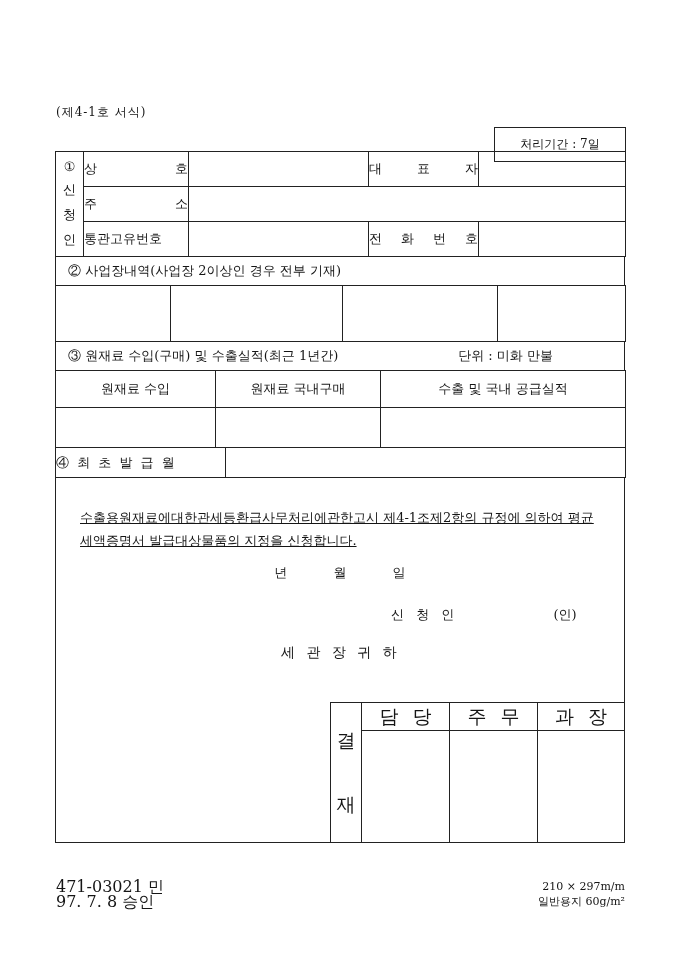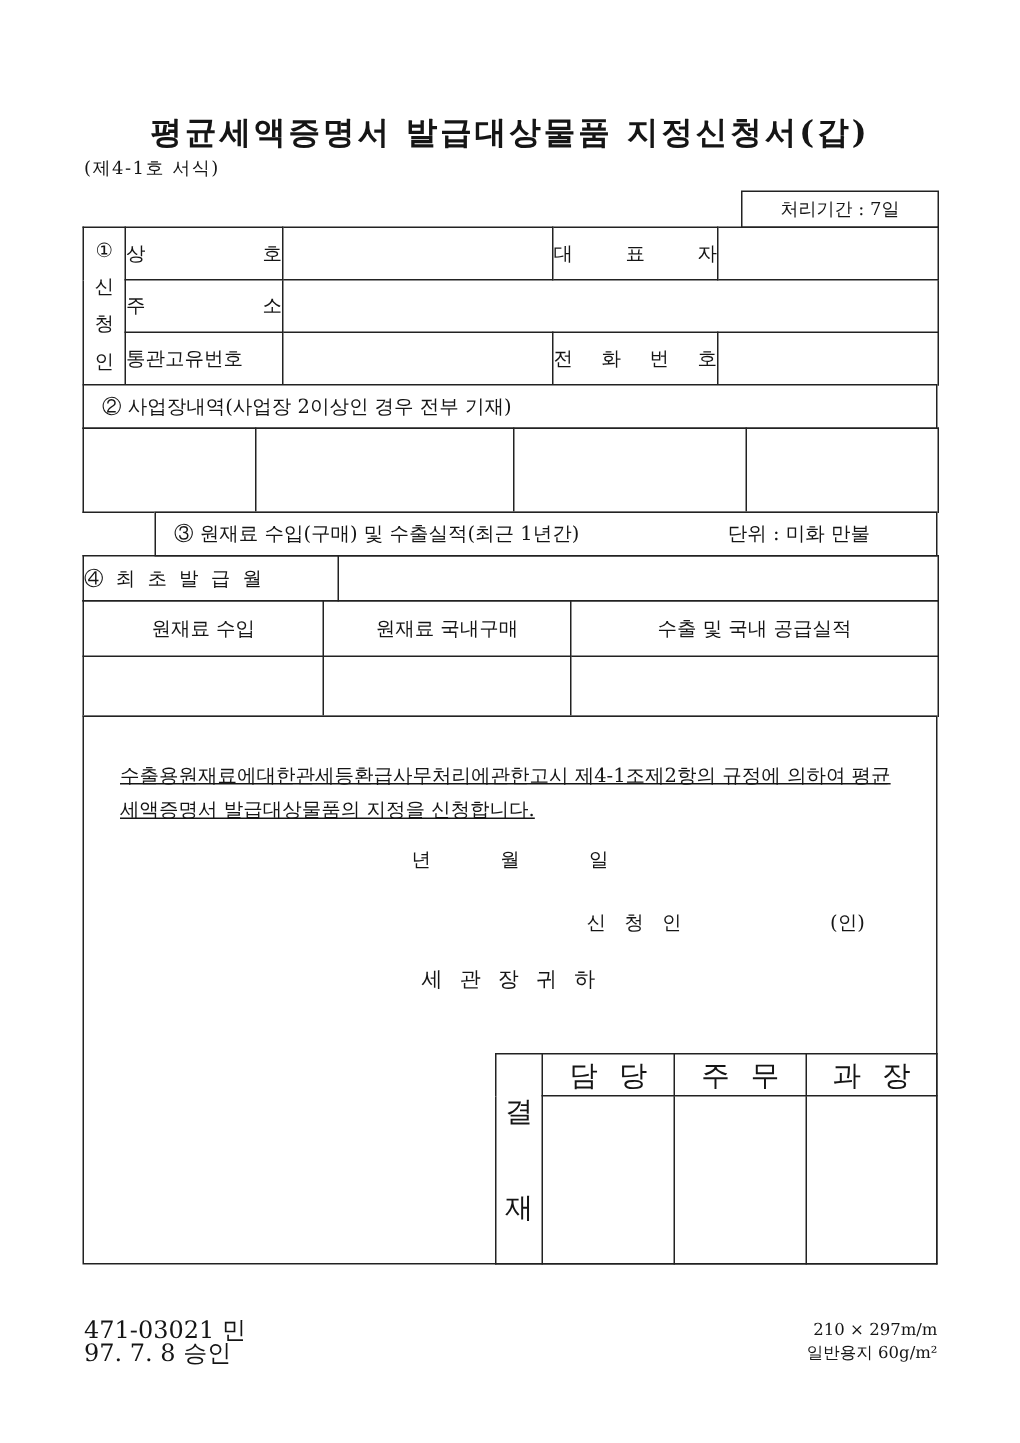--- a/index.html
+++ b/index.html
@@ -7,40 +7,40 @@
   body {
     width:680px; height:962px;
     font-family:"DejaVu Serif","Liberation Serif",serif;
     color:#151515;
   }
   .page { position:relative; width:680px; height:962px; background:#fff; overflow:hidden; }
 
   .title { position:absolute; top:74px; left:0; width:100%; text-align:center;
            font-size:21px; font-weight:700; letter-spacing:2px; }
   .form-code { position:absolute; top:104px; left:56px; font-size:12px; letter-spacing:1px; }
-  .proc-box { position:absolute; top:127px; left:494px; width:132px; height:25px;
+  .proc-box { position:absolute; top:127px; left:494px; width:132px; height:35px;
               border:1px solid #222; display:flex; align-items:center; justify-content:center;
               font-size:12px; }
 
   .form-body { position:absolute; top:152px; left:55px; width:570px; }
 
   table.tbl { border-collapse:collapse; table-layout:fixed; width:570px; margin-top:-1px; }
   .tbl td { border:1px solid #222; font-size:13px; vertical-align:middle; padding:0; overflow:hidden; }
   .hA td { height:35px; }
   .dist { text-align:justify; text-align-last:justify; padding:0 14px; }
   .ctr { text-align:center; }
   .ws-lg { word-spacing:26px; }
   .ws-md { word-spacing:8px; }
 
   .stack { display:flex; flex-direction:column; align-items:center; justify-content:center;
            gap:7px; font-size:13px; }
 
   .band { border:1px solid #222; border-top:1px solid #222; margin-top:-1px; height:30px;
           display:flex; align-items:center; padding:0 12px; font-size:13px; background:#fff; }
-  .band.split { justify-content:space-between; padding-right:44px;margin-left:48px; }
+  .band.split { justify-content:space-between; padding-right:71px; }
 
   .hB td { height:30px; text-align:center; }
   .eB td { height:56px; }
   .hC td { height:37px; text-align:center; }
   .eC td { height:40px; }
   .hD td { height:30px; }
   .lblD { padding-left:12px; word-spacing:4px; }
 
   .decl { border:1px solid #222; margin-top:-1px; height:366px; position:relative;
           font-size:13px; background:#fff; }
@@ -61,21 +61,20 @@
                 justify-content:space-around; height:128px; }
 
   .ftL { position:absolute; left:56px; top:879px; font-size:16px; line-height:15px; }
   .ftR { position:absolute; right:55px; top:879px; font-size:11px; line-height:15px; text-align:right; }
 </style>
 </head>
 <body>
 
 <div class="page">
 
-  <h1 class="title">평균세액증명서 발급대상물품 지정신청서(갑)</h1>
   <div class="form-code">(제4-1호 서식)</div>
   <div class="proc-box">
     <span>처리기간 : 7일</span>
   </div>
 
   <div class="form-body">
 
     <table class="tbl">
       <colgroup>
           <col style="width:28px">
@@ -131,46 +130,46 @@
       </tr>
     </tbody>
       </table>
 
     <div class="band split">
       <span>③ 원재료 수입(구매) 및 수출실적(최근 1년간)</span>
       <span>단위 : 미화 만불</span>
     </div>
     <table class="tbl">
       <colgroup>
-          <col style="width:170px">
-          <col style="width:400px">
-        </colgroup>
-      <tbody>
-          <tr class="hD">
-        <td class="lblD">④ 최 초 발 급 월</td>
-        <td></td>
-      </tr>
-    </tbody>
-      </table>
-
-    <table class="tbl">
-      <colgroup>
           <col style="width:160px">
           <col style="width:165px">
           <col style="width:245px">
         </colgroup>
       <tbody>
           <tr class="hC">
         <td>원재료 수입</td>
         <td>원재료 국내구매</td>
         <td>수출 및 국내 공급실적</td>
       </tr>
       <tr class="eC">
         <td></td>
         <td></td>
+        <td></td>
+      </tr>
+    </tbody>
+      </table>
+
+    <table class="tbl">
+      <colgroup>
+          <col style="width:170px">
+          <col style="width:400px">
+        </colgroup>
+      <tbody>
+          <tr class="hD">
+        <td class="lblD">④ 최 초 발 급 월</td>
         <td></td>
       </tr>
     </tbody>
       </table>
 
     <div class="decl">
       <p>수출용원재료에대한관세등환급사무처리에관한고시 제4-1조제2항의 규정에 의하여 평균세액증명서 발급대상물품의 지정을 신청합니다.</p>
       <div class="date-line">년 월 일</div>
       <div class="sign-line">
         <span class="sign-label">신 청 인</span>

